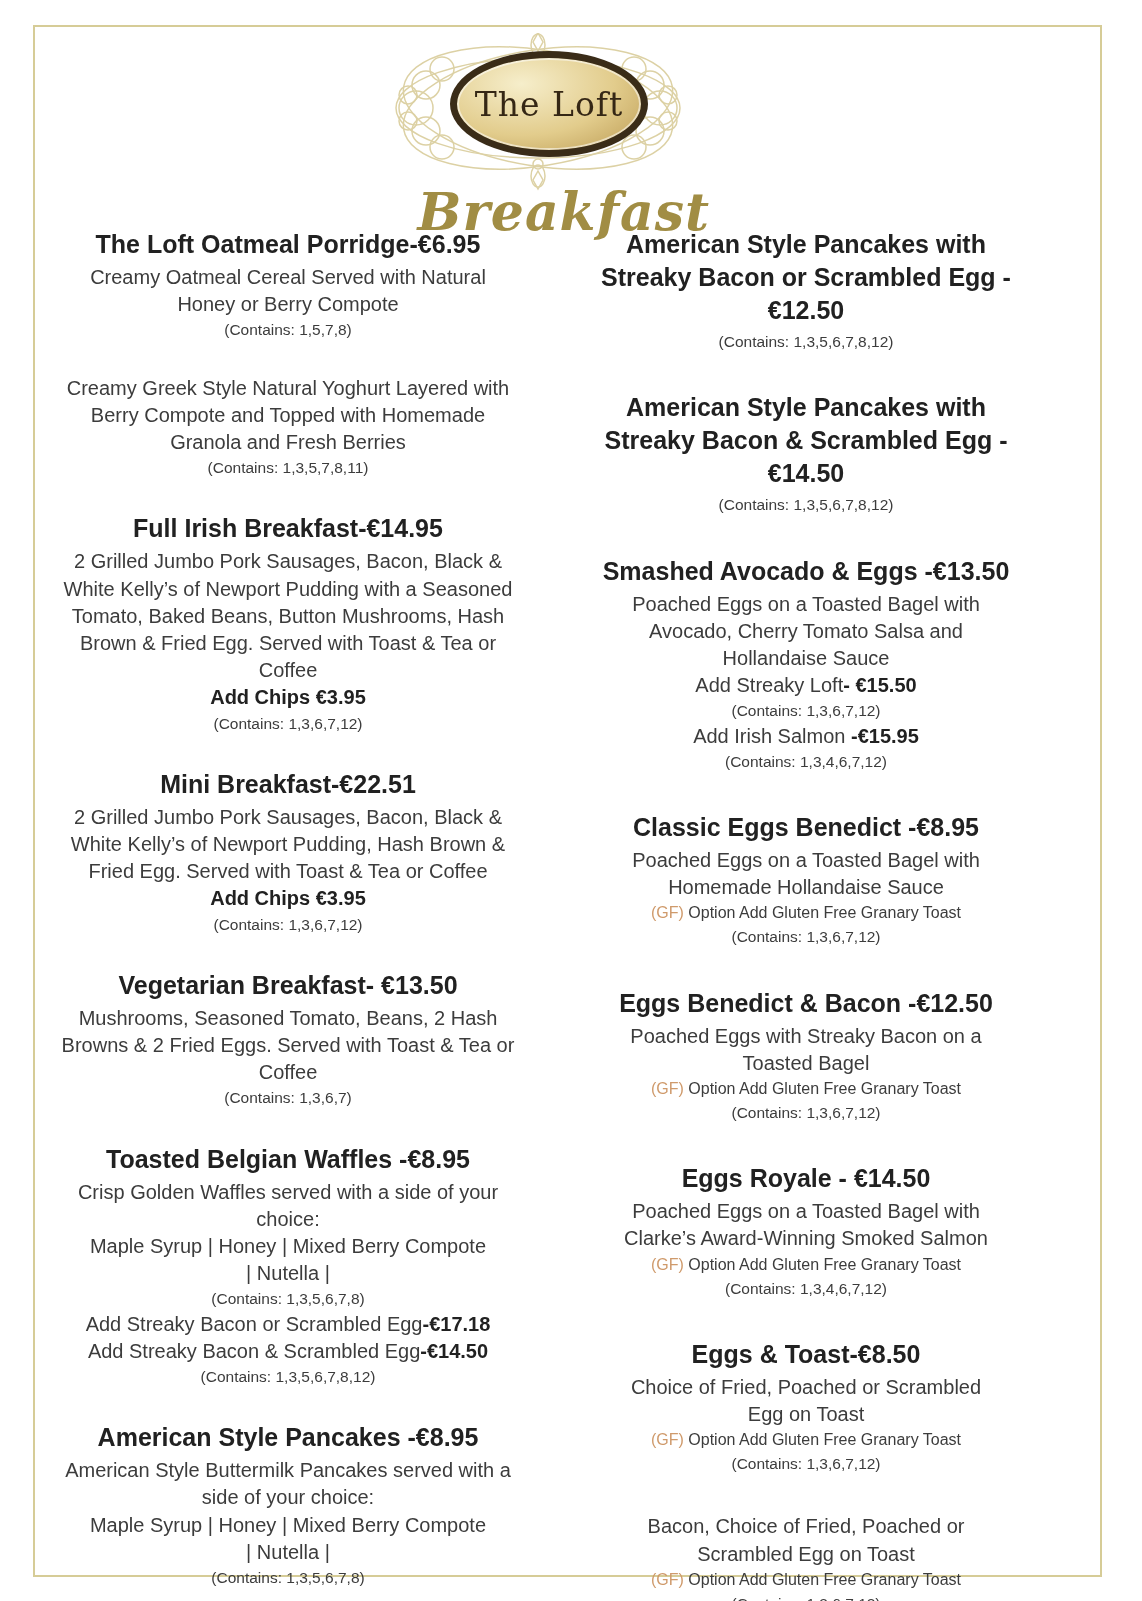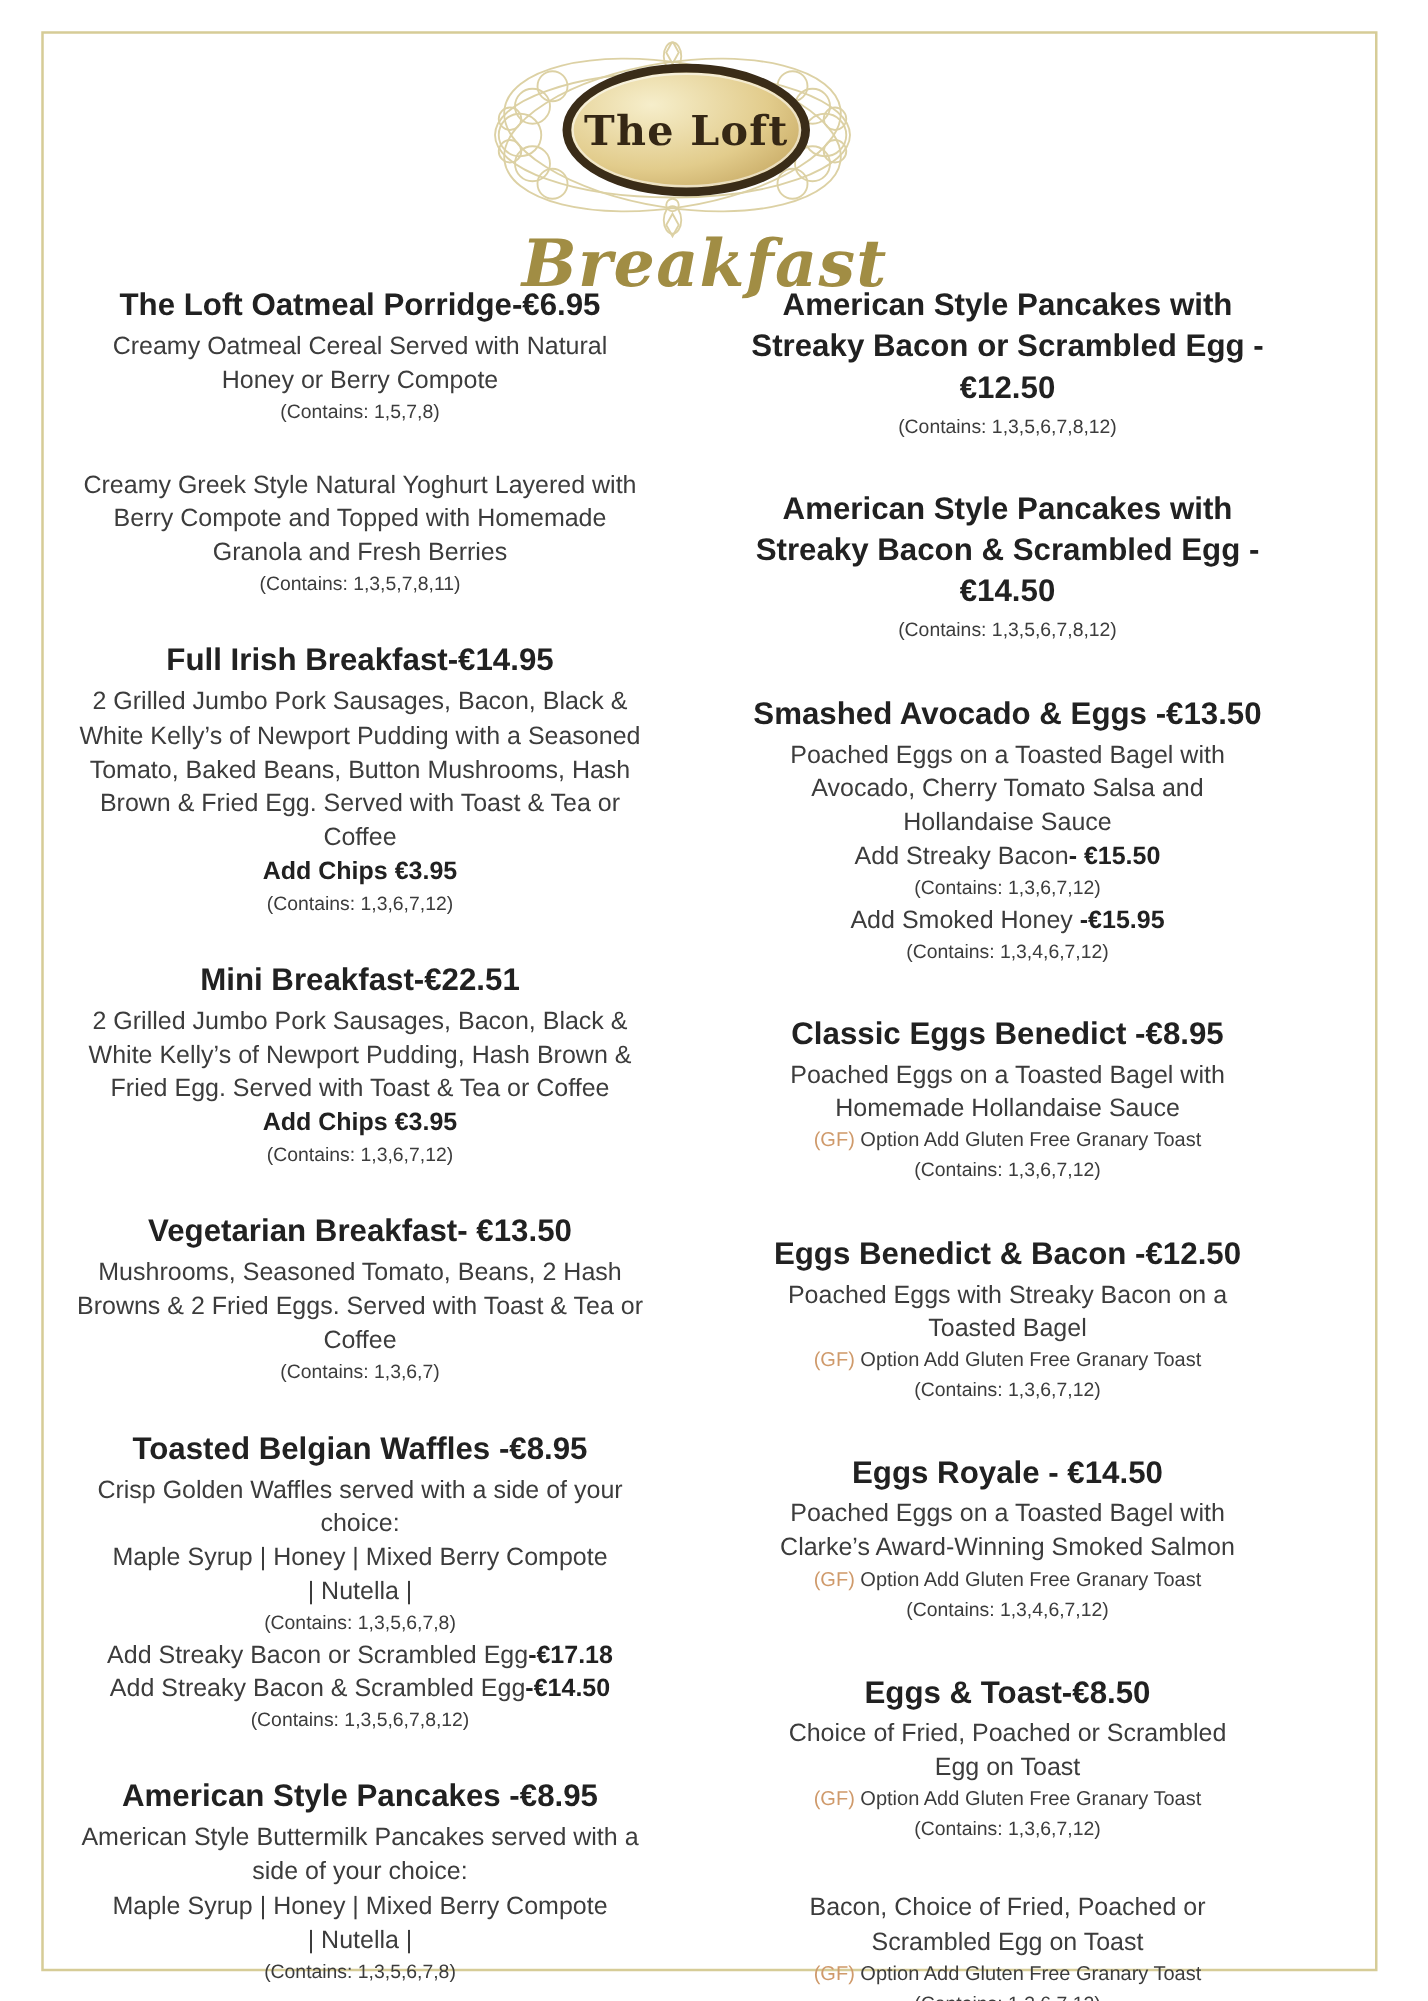--- a/index.html
+++ b/index.html
@@ -37,21 +37,21 @@
     width:198px; height:106px;
     border-radius:50%;
     border:7px solid var(--badge-border);
     background: radial-gradient(ellipse at 35% 28%, var(--badge-gold-light) 0%, var(--badge-gold-mid) 55%, var(--badge-gold-dark) 100%);
     box-shadow: inset 0 0 0 2px rgba(255,255,255,.55);
     display:flex; align-items:center; justify-content:center;
     box-sizing:border-box;
   }
   .badge-text {
     font-family:"DejaVu Serif", serif;
-    font-weight:bold; font-size:33px;
+    font-weight:normal; font-size:33px;
     color:var(--badge-text);
     letter-spacing:1px;
     white-space:nowrap;
   }
   .script-title {
     position:absolute; left:0; top:148px; width:330px;
     text-align:right;
     font-family:"DejaVu Serif", serif;
     font-style:italic; font-weight:bold;
     font-size:52px; color:var(--script-gold);
@@ -184,23 +184,23 @@
       <div class="item-title">American Style Pancakes with
 Streaky Bacon &amp; Scrambled Egg -
 €14.50</div>
       <div class="line line-contains">(Contains: 1,3,5,6,7,8,12)</div>
     </div>
     <div class="menu-item">
       <div class="item-title">Smashed Avocado &amp; Eggs -€13.50</div>
       <div class="line line-desc">Poached Eggs on a Toasted Bagel with
 Avocado, Cherry Tomato Salsa and
 Hollandaise Sauce</div>
-      <div class="line line-addon"><span>Add Streaky Bacon</span><span class="seg-bold">- €15.50</span></div>
-      <div class="line line-contains">(Contains: 1,3,6,7,12)</div>
-      <div class="line line-addon"><span>Add Smoked Honey </span><span class="seg-bold">-€15.95</span></div>
+      <div class="line line-addon"><span>Add Streaky Loft</span><span class="seg-bold">- €15.50</span></div>
+      <div class="line line-contains">(Contains: 1,3,6,7,12)</div>
+      <div class="line line-addon"><span>Add Irish Salmon </span><span class="seg-bold">-€15.95</span></div>
       <div class="line line-contains">(Contains: 1,3,4,6,7,12)</div>
     </div>
     <div class="menu-item">
       <div class="item-title">Classic Eggs Benedict -€8.95</div>
       <div class="line line-desc">Poached Eggs on a Toasted Bagel with
 Homemade Hollandaise Sauce</div>
       <div class="line line-gf"><span class="gf-prefix">(GF)</span> Option Add Gluten Free Granary Toast</div>
       <div class="line line-contains">(Contains: 1,3,6,7,12)</div>
     </div>
     <div class="menu-item">

